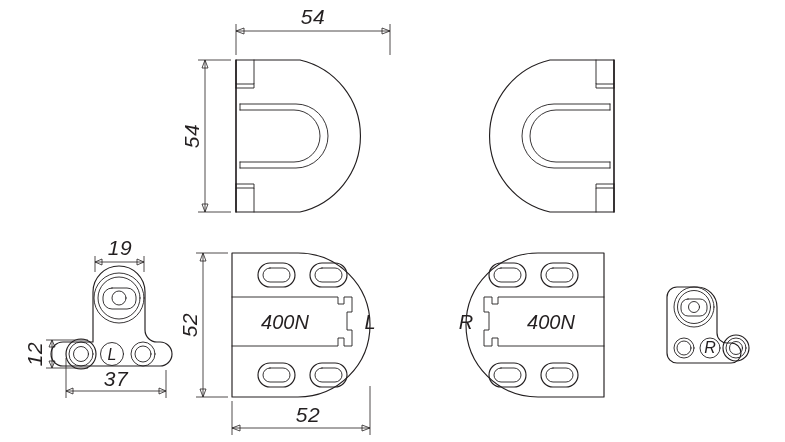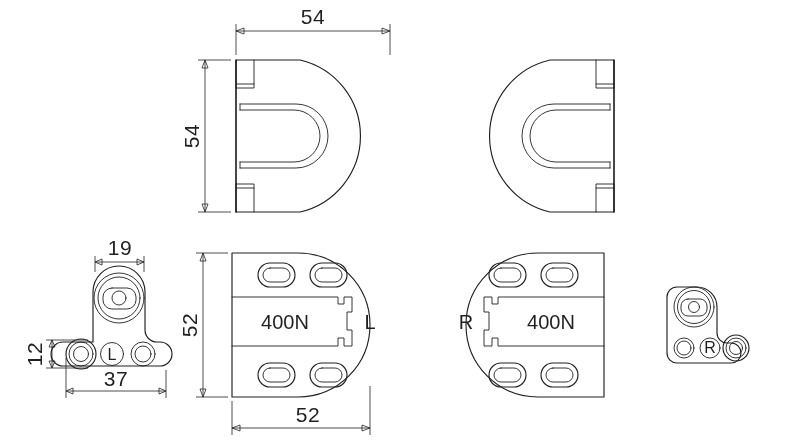--- a/index.html
+++ b/index.html
@@ -1,18 +1,18 @@
 <!DOCTYPE html>
 <html><head>
 <meta charset="utf-8">
 <style>
   html,body{margin:0;padding:0;background:#ffffff;}
   body{width:785px;height:442px;position:relative;overflow:hidden;
        font-family:"Liberation Sans",sans-serif;}
-  #sheet{position:absolute;left:0;top:0;width:785px;height:442px;}
+  #sheet{position:absolute;left:0;top:0;width:785px;height:442px;font-style:italic;}
   svg{display:block;}
   .ln{fill:none;stroke:#231f20;stroke-width:1.15;stroke-linejoin:round;stroke-linecap:round;}
   .ln-thin{fill:none;stroke:#231f20;stroke-width:0.9;stroke-linejoin:round;stroke-linecap:round;}
   .dim{fill:none;stroke:#231f20;stroke-width:0.8;}
   .dimtxt{fill:#231f20;font-family:"Liberation Sans",sans-serif;font-size:21px;letter-spacing:0.5px;}
   .lbl{fill:#231f20;font-family:"Liberation Sans",sans-serif;font-size:20px;}
   .lbl-sm{fill:#231f20;font-family:"Liberation Sans",sans-serif;font-size:16px;}
 </style>
 </head>
 <body>

